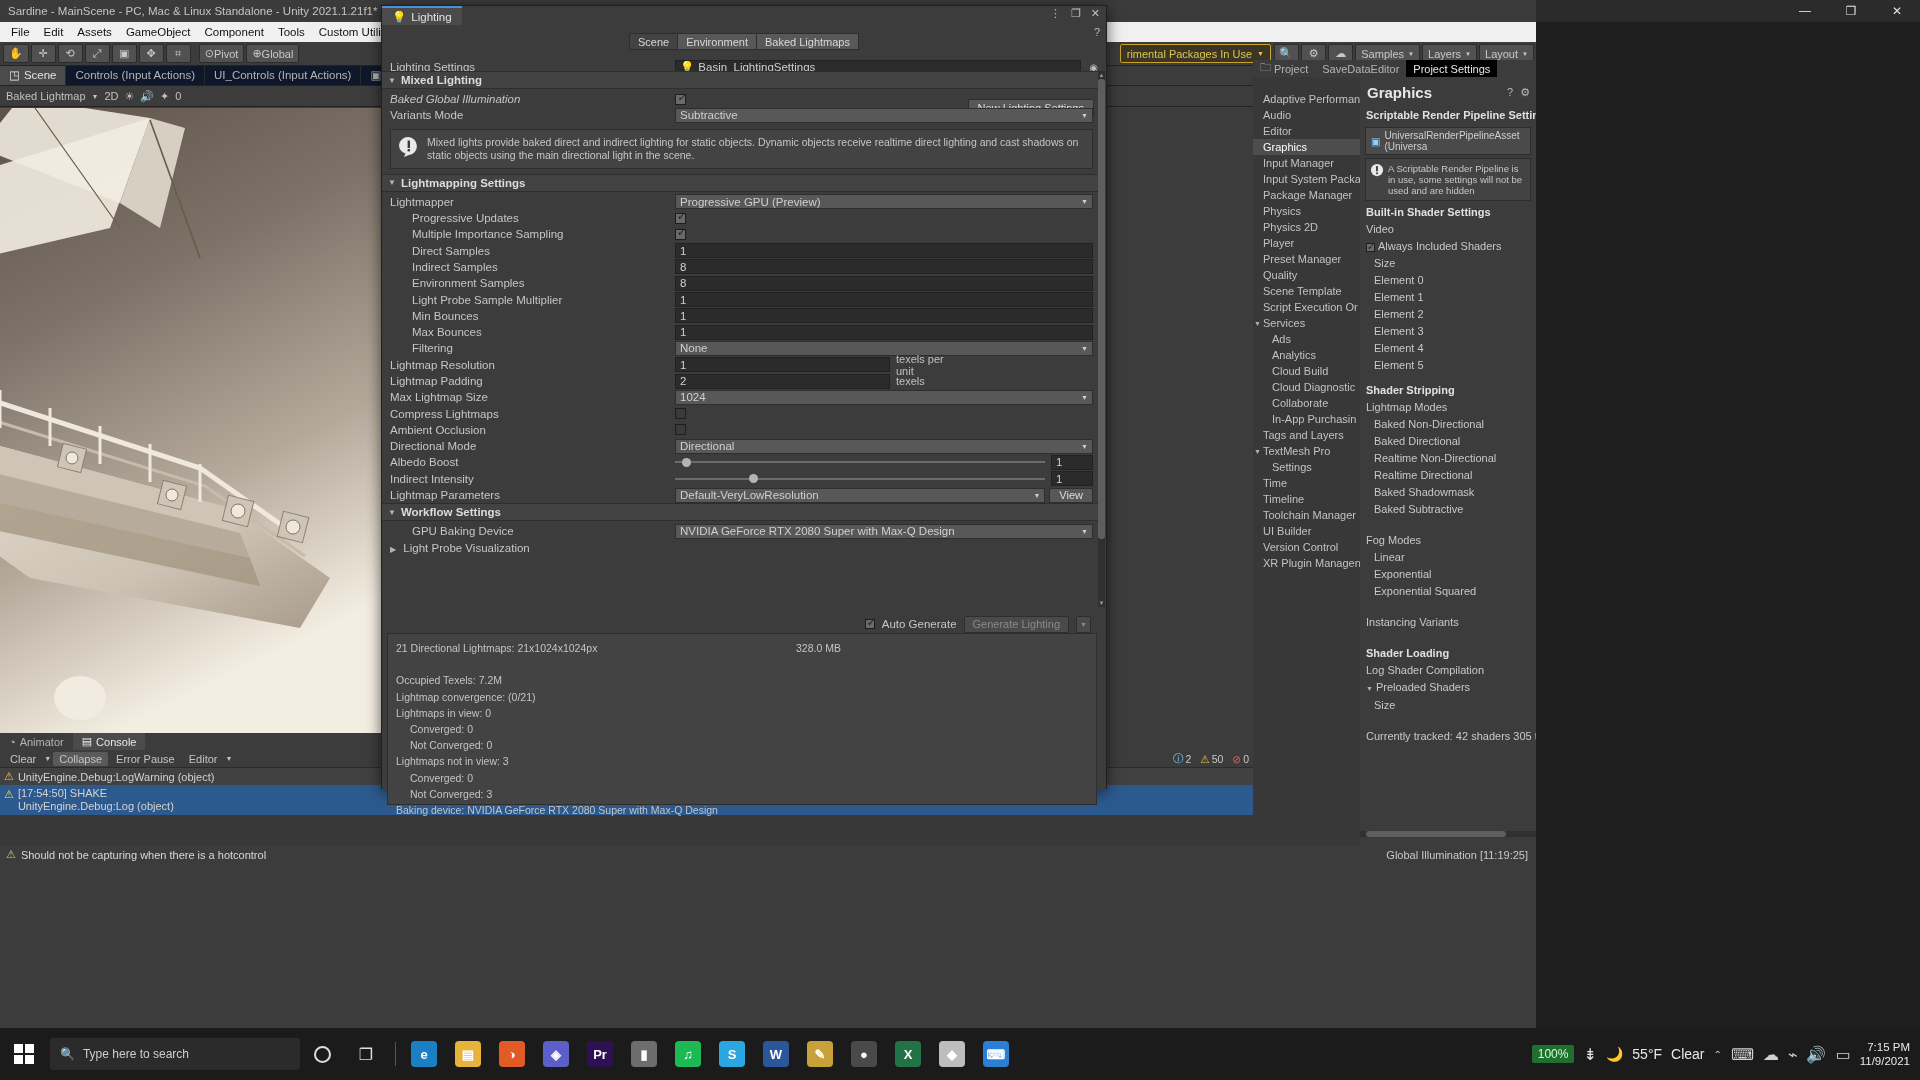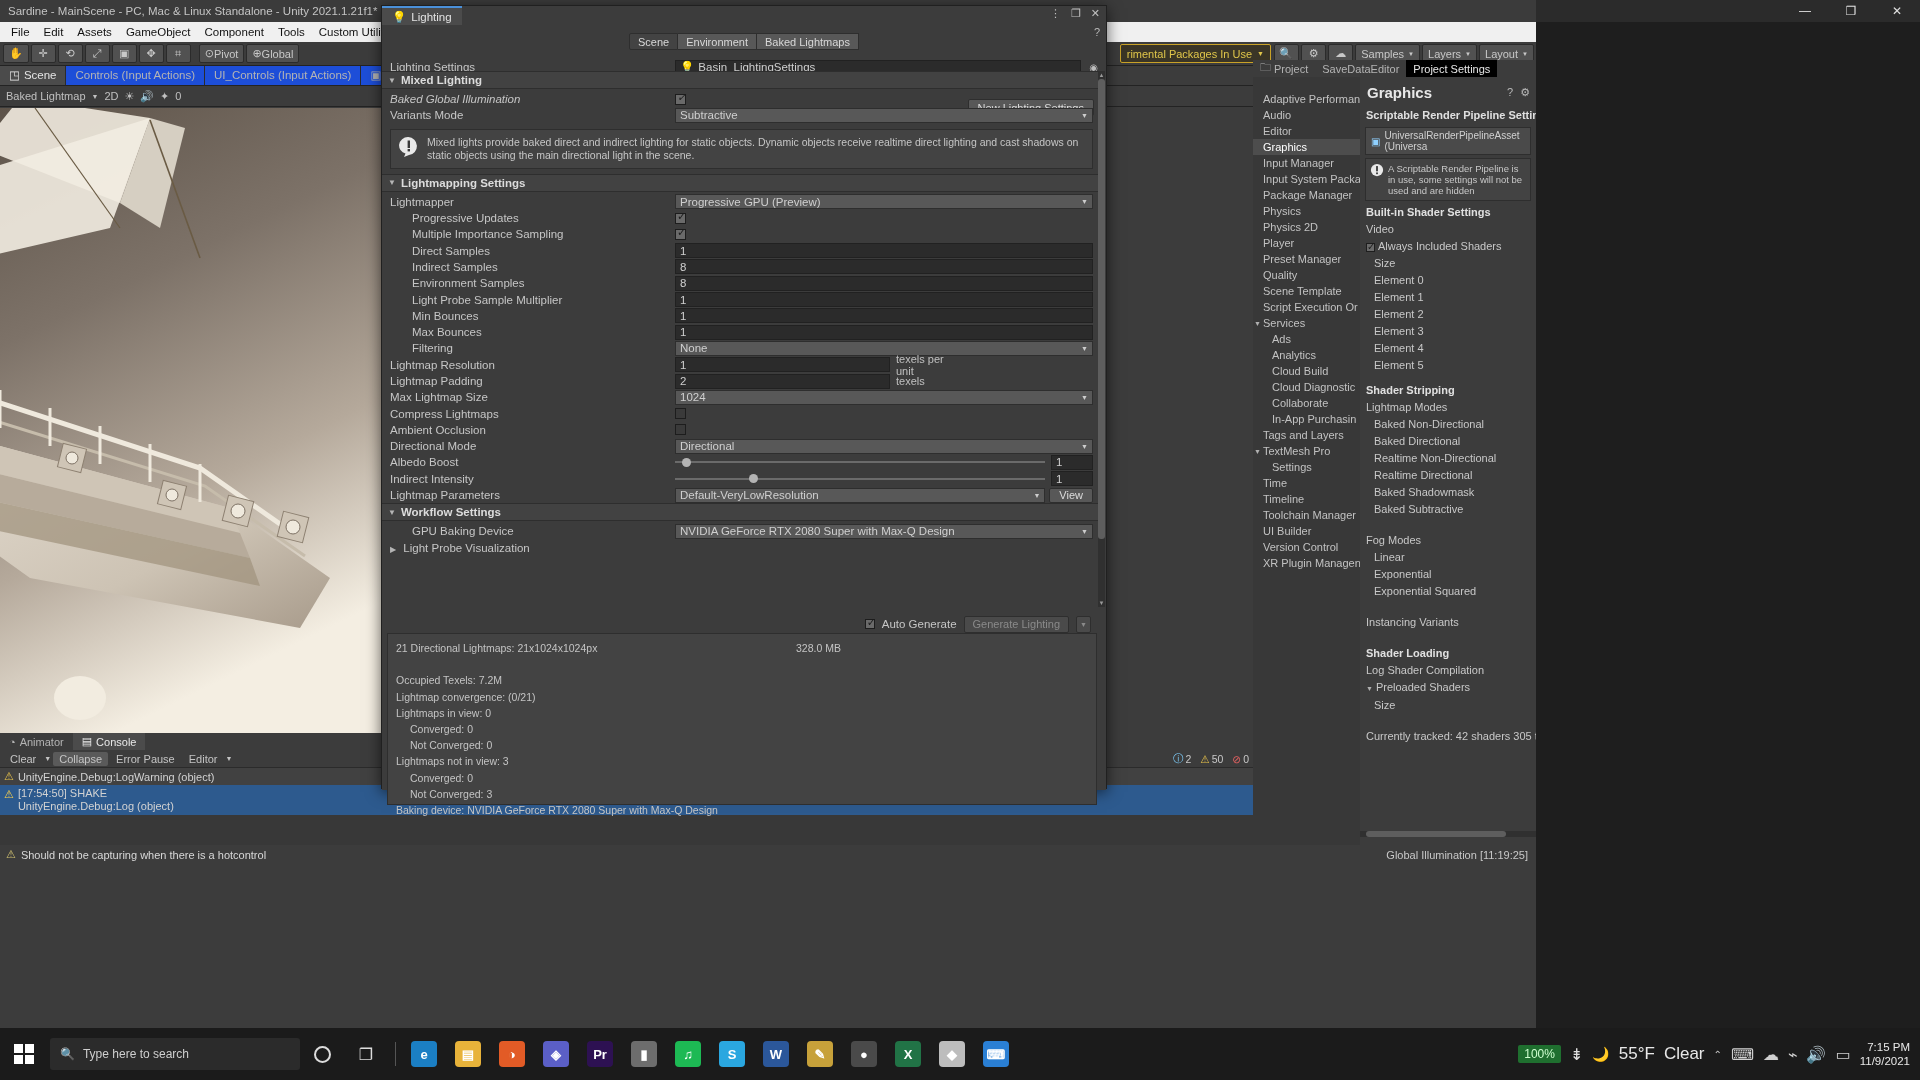--- a/index.html
+++ b/index.html
@@ -27,21 +27,21 @@
   .exp-badge { position:absolute; right:265px; top:2px; height:19px;
     border:1px solid #c9a227; border-radius:2px; background:#3a3526; color:#e0c64a;
     font-size:11px; display:flex; align-items:center; padding:0 6px; }
 
   .tb-right { position:absolute; right:2px; top:2px; display:flex; gap:2px; align-items:center; }
 
   
   .tabrow { height:20px; background:#3c3c3c; display:flex; align-items:flex-end;
      border-bottom:1px solid #232323; }
   .tab { height:20px; padding:0 9px; display:flex; align-items:center; font-size:11.5px;
-     color:#b4b4b4; background:#1d4ed8; border-right:1px solid #2b2b2b; gap:4px; }
+     color:#b4b4b4; background:#0f172a; border-right:1px solid #2b2b2b; gap:4px; }
   .tab.active { background:#4b4b4b; color:#e4e4e4; }
 
   .subtoolbar { height:21px; background:#3c3c3c; display:flex; align-items:center;
      gap:6px; padding:0 6px; border-bottom:1px solid #232323; font-size:11px; color:#c0c0c0; }
 
   
   #scene-view { position:absolute; left:0; top:108px; width:382px; height:625px;
      background:linear-gradient(170deg,#5a5048 0%, #6b6059 30%, #8d8177 60%, #c9bfb2 100%);
      overflow:hidden; }
 
@@ -174,21 +174,21 @@
 
   
   #taskbar { position:absolute; left:0; top:1028px; width:1920px; height:52px; background:#1b1b1b; display:flex; align-items:center; }
   .tb-start { width:48px; height:52px; display:flex; align-items:center; justify-content:center; }
   .tb-search { width:250px; height:32px; background:#2b2b2b; border-radius:3px; display:flex;
      align-items:center; gap:8px; padding:0 10px; color:#cfcfcf; font-size:12px; margin-left:2px;}
   .tb-ic { width:44px; height:52px; display:flex; align-items:center; justify-content:center; }
   .tb-ic .gl { width:26px; height:26px; border-radius:4px; display:flex; align-items:center;
      justify-content:center; font-size:13px; font-weight:bold; color:#fff; }
   .tb-right-area { position:absolute; right:0; display:flex; align-items:center; height:52px; gap:9px; padding-right:10px; }
-  .tr-txt { font-size:17px; color:#e8e8e8; }
+  .tr-txt { font-size:14px; color:#e8e8e8; }
   .clock { font-size:11.5px; color:#e8e8e8; text-align:right; line-height:14px; }
   .zoombadge { background:#1f6f2f; color:#cfffd0; font-size:12px; padding:2px 6px; border-radius:2px; }
 
   .topright-win { position:absolute; right:0; top:0; width:384px; height:22px;
      background:#2b2b2b; display:flex; justify-content:flex-end; align-items:center; }
   .topright-win div { width:46px; height:22px; display:flex; align-items:center;
      justify-content:center; color:#e0e0e0; font-size:12px; }
 </style>
 </head>
 <body>

